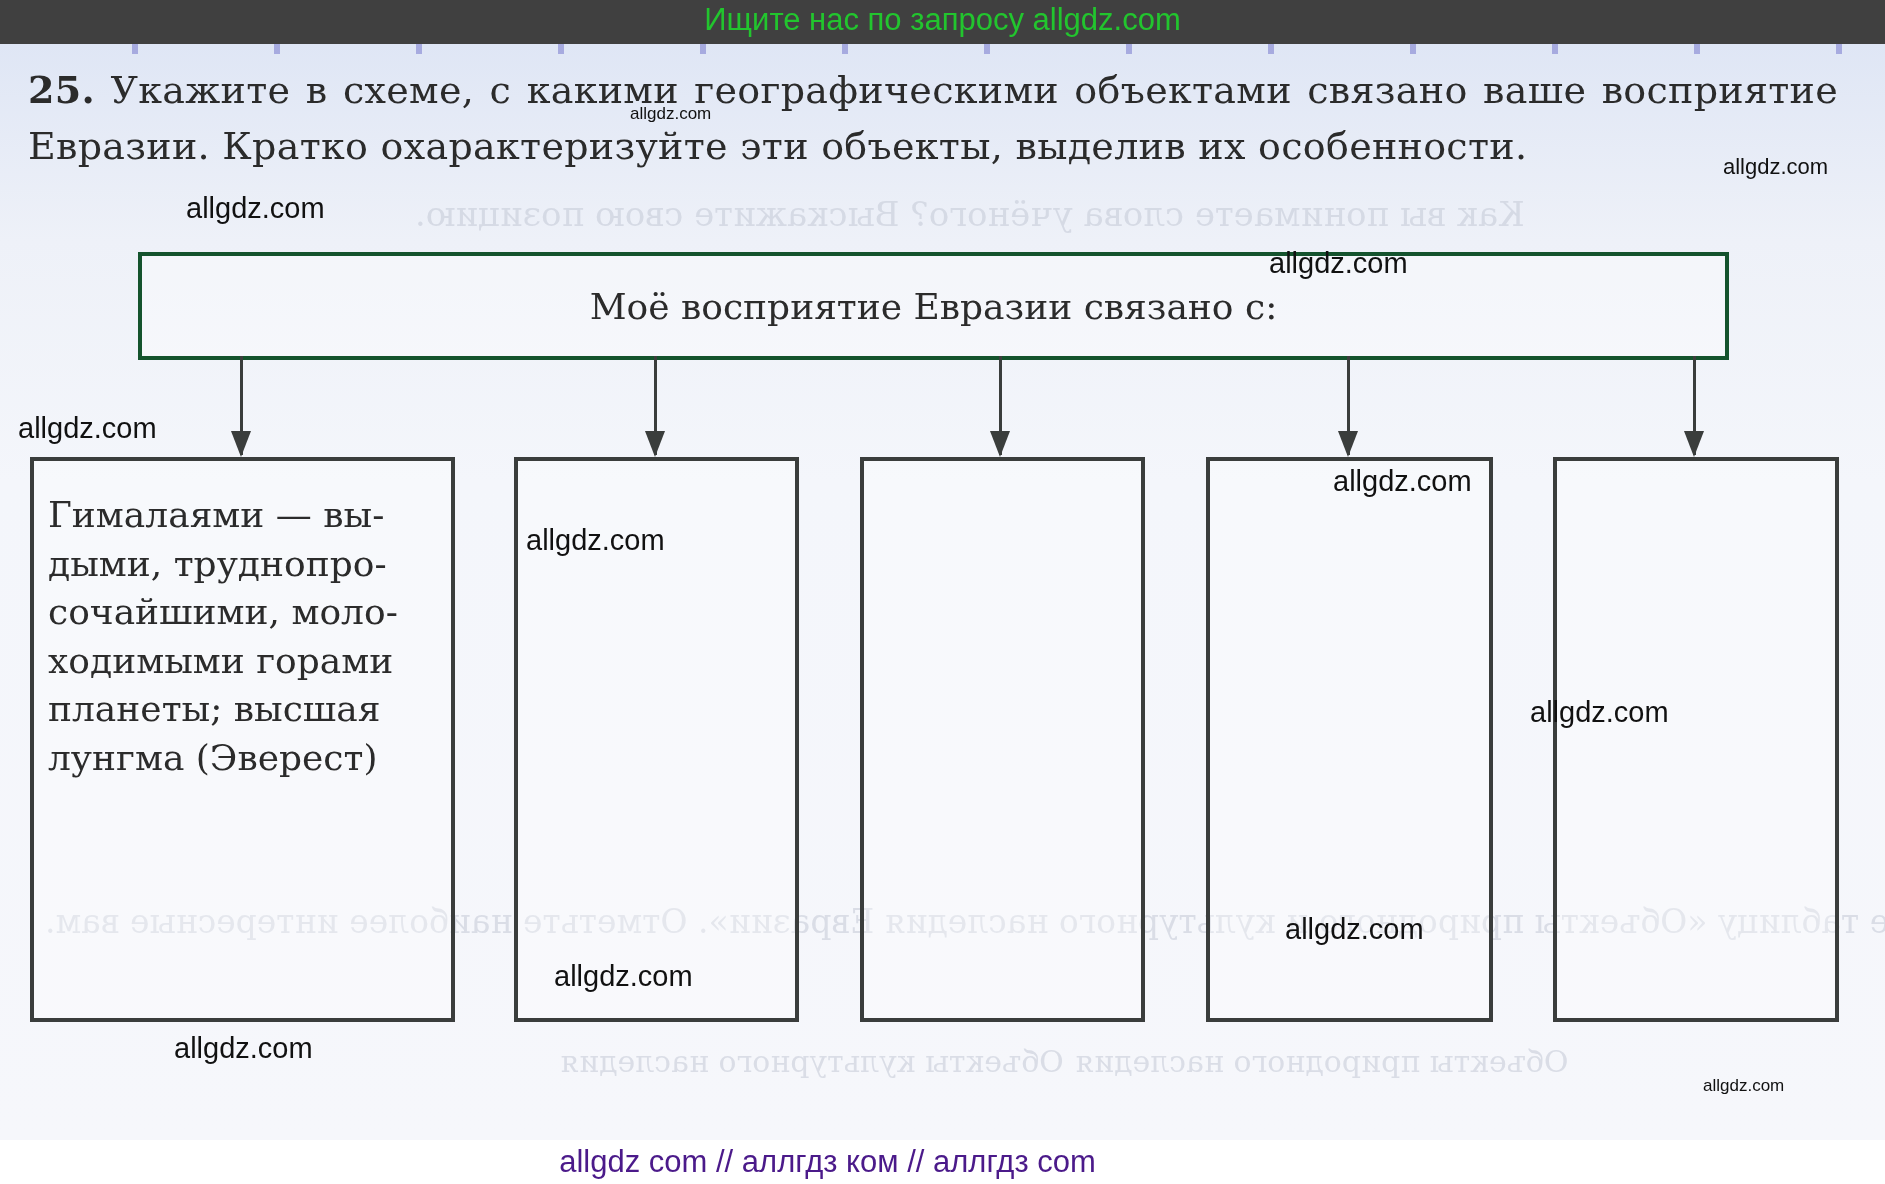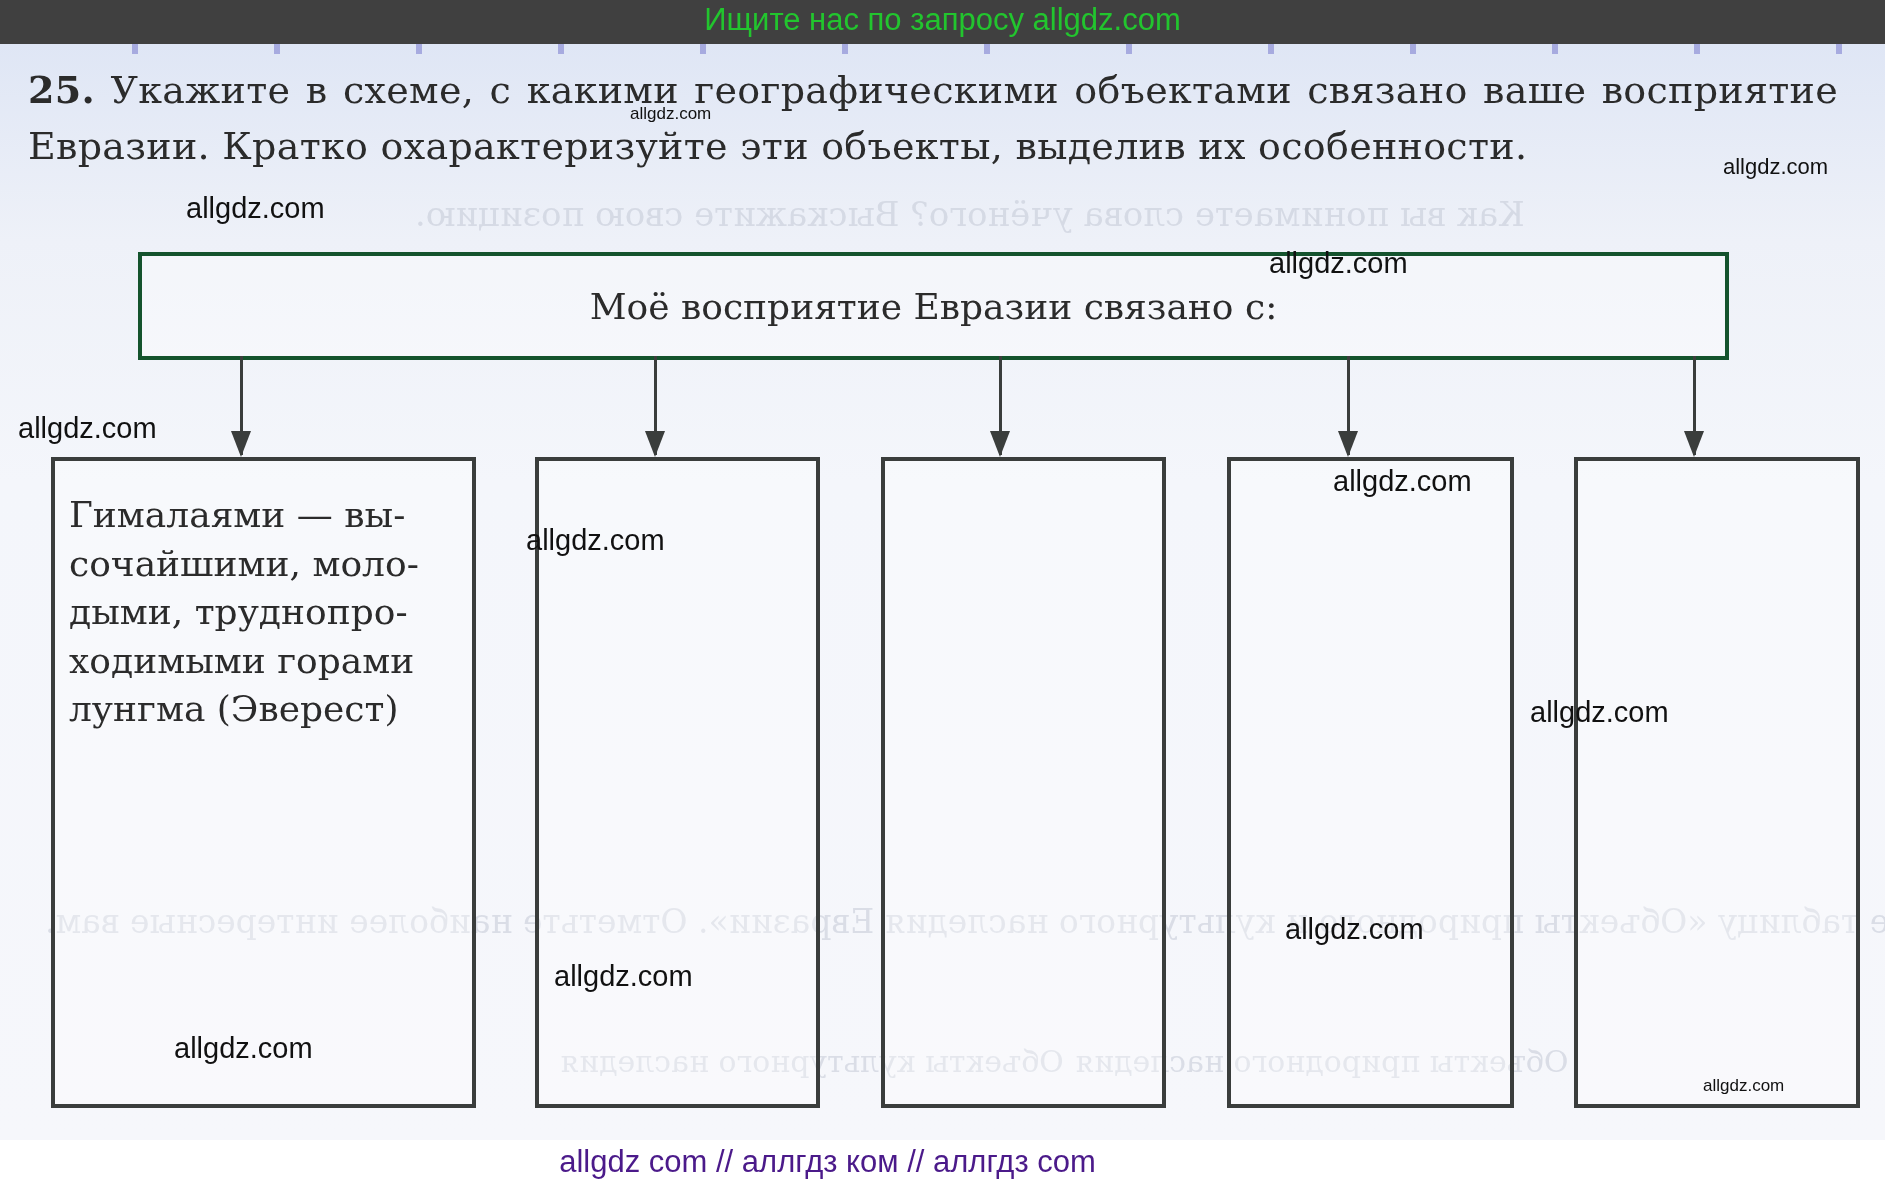--- a/index.html
+++ b/index.html
@@ -45,24 +45,23 @@
   }
   .arrow {
     position: absolute; width: 3px; background: #3a3d3c;
   }
   .arrow::after {
     content: ""; position: absolute; left: -9px; bottom: -2px;
     border-left: 10px solid transparent; border-right: 10px solid transparent;
     border-top: 26px solid #3a3d3c;
   }
   .sub-box {
-    position: absolute; top: 457px; height: 651px;
+    position: absolute; top: 457px; height: 565px;
     border: 4px solid #3a3d3c; background: rgba(255,255,255,.3);
     box-sizing: border-box;
-    margin-left: 21px;
   }
   .sub-box .txt {
     padding: 30px 10px 0 14px; font-size: 36px; line-height: 48.5px; color: #2b2b2b;
   }
   .footer {
     position: absolute; left: 0; top: 1140px; width: 1655px; height: 44px;
     background: #fff; text-align: center;
     font-family: "Liberation Sans", sans-serif; font-size: 31px; line-height: 44px;
     color: #4b1a8a;
   }
@@ -92,23 +91,24 @@
 
 <div class="arrow" style="left:240px; top:356px; height:99px;"></div>
 <div class="arrow" style="left:654px; top:356px; height:99px;"></div>
 <div class="arrow" style="left:999px; top:356px; height:99px;"></div>
 <div class="arrow" style="left:1347px; top:356px; height:99px;"></div>
 <div class="arrow" style="left:1693px; top:356px; height:99px;"></div>
 
 <div class="sub-box" style="left:30px; width:425px;">
   <div class="txt">
     <div>Гималаями — вы-</div>
+    <div>дыми, труднопро-</div>
     <div>сочайшими, моло-</div>
-    <div>дыми, труднопро-</div>
     <div>ходимыми горами</div>
+    <div>планеты; высшая</div>
     <div>лунгма (Эверест)</div>
   </div>
 </div>
 <div class="sub-box" style="left:514px; width:285px;"></div>
 <div class="sub-box" style="left:860px; width:285px;"></div>
 <div class="sub-box" style="left:1206px; width:287px;"></div>
 <div class="sub-box" style="left:1553px; width:286px;"></div>
 
 <div class="wm" style="left:630px; top:104px; font-size:17px;">allgdz.com</div>
 <div class="wm" style="left:1723px; top:154px; font-size:22px;">allgdz.com</div>

